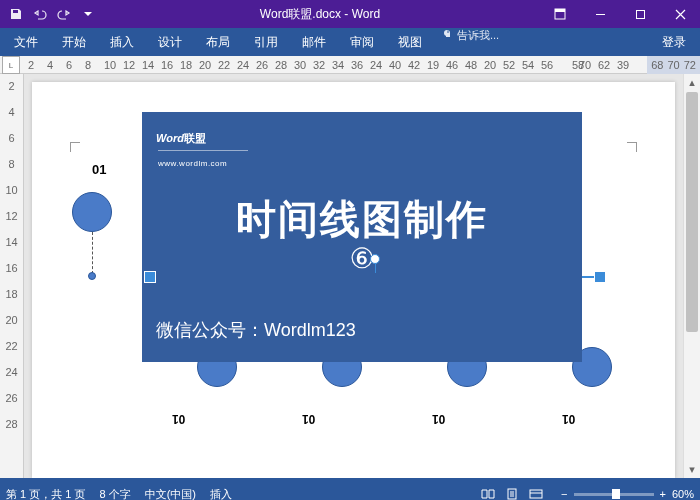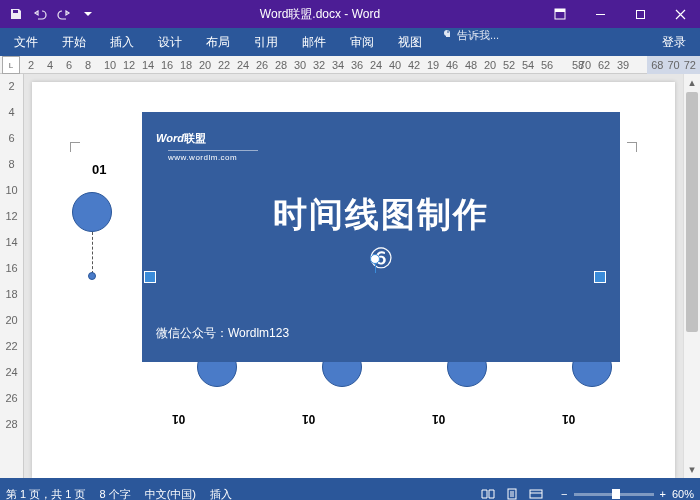--- a/index.html
+++ b/index.html
@@ -18,27 +18,27 @@
 .ruler-h{height:18px;background:#f3f3f3;border-bottom:1px solid #ccc;display:flex;font-size:9px;color:#666;position:relative;padding-left:24px}
 .ruler-tab{width:18px;height:18px;position:absolute;left:2px;top:0;border:1px solid #aaa;background:#fff;display:flex;align-items:center;justify-content:center;font-size:8px}
 .ruler-h-track{flex:1;position:relative;white-space:nowrap;overflow:hidden}
 .ruler-tick{position:absolute;top:3px}
 .ruler-h-end{position:absolute;right:0;top:0;height:18px;background:#d0d8e8;padding:0 4px;display:flex;align-items:center;gap:4px}
 .doc-area{display:flex;height:calc(500px - 28px - 28px - 18px - 22px);background:#e6e6e6}
 .ruler-v{width:24px;background:#f3f3f3;border-right:1px solid #ccc;position:relative;font-size:9px;color:#666;text-align:center}
 .ruler-v-tick{position:absolute;width:100%;left:0}
 .page-wrap{flex:1;overflow:hidden;position:relative;padding:8px 8px 0 8px}
 .page{background:#fff;box-shadow:0 0 4px rgba(0,0,0,.2);height:100%;position:relative}
-.banner{position:absolute;left:110px;top:30px;width:478px;height:250px;background:#345d9d;z-index:5}
+.banner{position:absolute;left:110px;top:30px;width:440px;height:250px;background:#345d9d;z-index:5}
 .banner-logo{position:absolute;left:14px;top:14px;color:#fff;font-size:18px;font-weight:bold}
 .banner-logo .ital{font-style:italic}
-.banner-url{position:absolute;left:26px;top:38px;color:#fff;font-size:8px;border-top:1px solid rgba(255,255,255,.5);padding-top:2px;width:90px;letter-spacing:.5px}
-.banner-title{position:absolute;width:100%;top:80px;text-align:center;color:#fff;font-size:34px;font-weight:bold;letter-spacing:2px}
+.banner-url{position:absolute;left:16px;top:38px;color:#fff;font-size:8px;border-top:1px solid rgba(255,255,255,.5);padding-top:8px;width:90px;letter-spacing:.5px}
+.banner-title{position:absolute;width:100%;top:80px;text-align:center;color:#fff;font-size:40px;font-weight:bold;letter-spacing:2px}
 .banner-num{position:absolute;width:100%;top:130px;text-align:center;color:#fff;font-size:28px}
-.banner-sub{position:absolute;left:14px;bottom:20px;color:#fff;font-size:12px}
+.banner-sub{position:absolute;left:14px;bottom:20px;color:#fff;font-size:18px}
 .doc-label-left{position:absolute;left:60px;top:80px;font-size:13px;font-weight:bold}
 .doc-circle{position:absolute;width:40px;height:40px;border-radius:50%;background:#4a7bc8;border:1.5px solid #2b579a}
 .doc-stem{position:absolute;width:0;border-left:1.5px dashed #555}
 .dot-small{position:absolute;width:8px;height:8px;border-radius:50%;background:#4a7bc8;border:1px solid #2b579a}
 .sel-line{position:absolute;background:#3b8cd9;z-index:4}
 .sel-handle{position:absolute;width:12px;height:12px;background:#3b8cd9;border:1px solid #fff;z-index:6}
 .rot-handle{position:absolute;width:10px;height:10px;border-radius:50%;background:#fff;border:1px solid #3b8cd9;z-index:6}
 .label-b{position:absolute;font-size:12px;font-weight:bold;transform:rotate(180deg)}
 .scroll-v{width:17px;background:#f3f3f3;border-left:1px solid #ddd;position:relative}
 .scroll-arrow{height:17px;display:flex;align-items:center;justify-content:center;color:#666;cursor:pointer}

